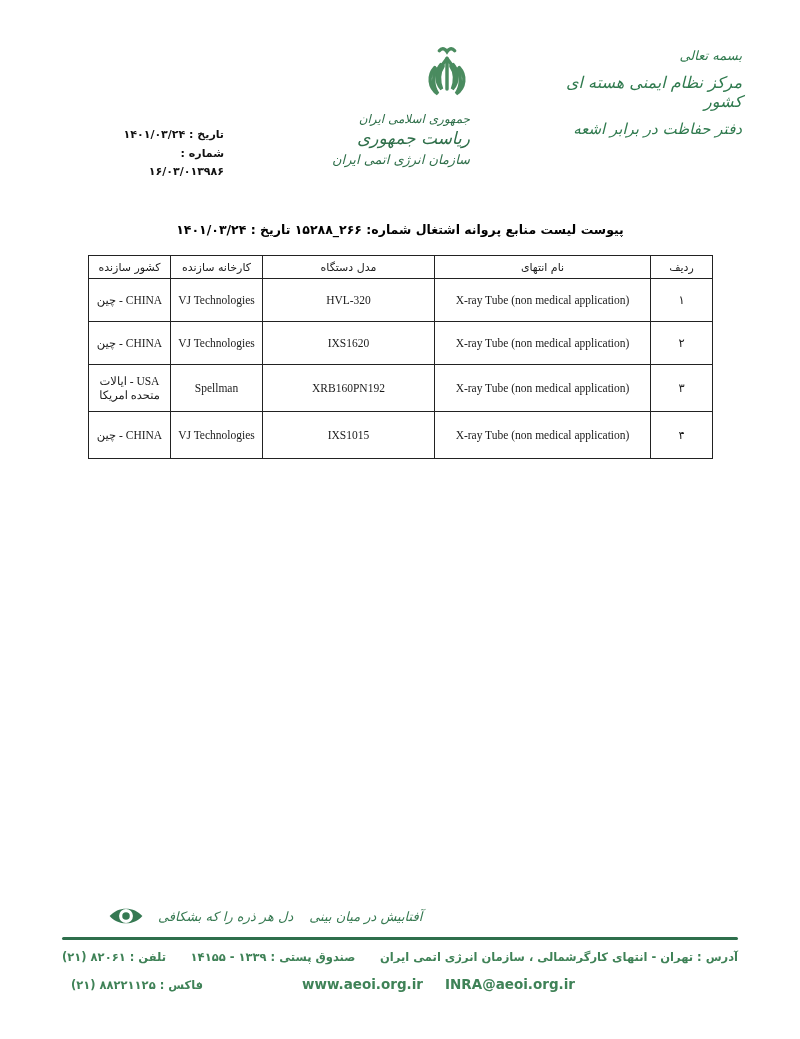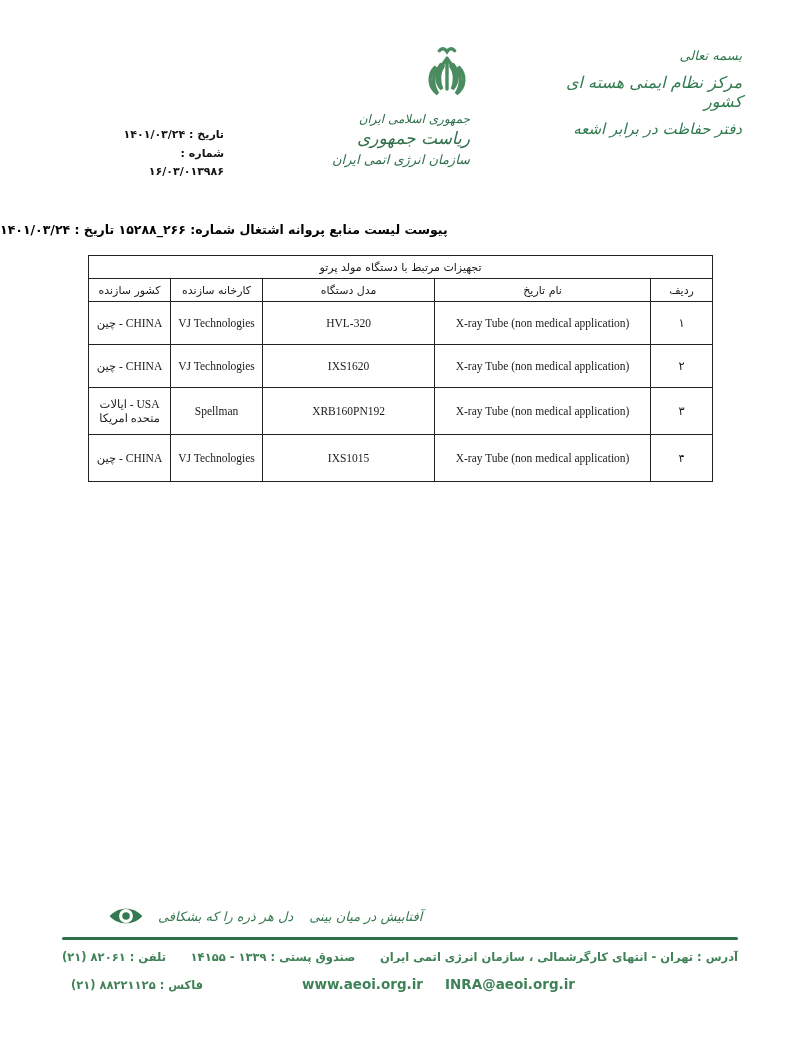--- a/index.html
+++ b/index.html
@@ -15,21 +15,21 @@
   .hdr-center{left:300px;top:44px;width:170px;text-align:right;color:#2f6f4a;}
   .hdr-center .c1{font-size:12px;font-style:italic;margin-top:6px;}
   .hdr-center .c2{font-size:17px;font-style:italic;margin-top:2px;}
   .hdr-center .c3{font-size:13px;font-style:italic;margin-top:4px;}
   .hdr-right{right:58px;top:48px;width:200px;text-align:right;color:#2f7a4e;direction:rtl;}
   .hdr-right .r1{font-size:13px;font-style:italic;}
   .hdr-right .r2{font-size:16px;font-style:italic;margin-top:10px;}
   .hdr-right .r3{font-size:15px;font-style:italic;margin-top:9px;}
 
   
-  .doc-title{left:0;top:222px;width:800px;text-align:left;direction:rtl;
+  .doc-title{left:0;top:222px;width:800px;text-align:center;direction:rtl;
     font-size:12.5px;font-weight:bold;color:#000;}
 
   
   table.src{position:absolute;left:88px;top:255px;width:624px;border-collapse:collapse;
     direction:rtl;table-layout:fixed;}
   table.src td,table.src th{border:1.4px solid #222;padding:2px 4px;vertical-align:middle;
     text-align:center;font-weight:normal;}
   .banner-cell{font-size:11px;height:18px;font-family:"DejaVu Sans",sans-serif;}
   .head-cell{font-size:11px;height:18px;}
   .col-no{width:62px;}
@@ -97,26 +97,23 @@
 
 <table class="src">
   <colgroup>
     <col class="col-no">
       <col class="col-name">
       <col class="col-model">
       <col class="col-factory">
       <col class="col-country">
   </colgroup>
   <tbody>
-      <tr>
-    <td colspan="5" class="banner-cell">تجهیزات مرتبط با دستگاه مولد پرتو</td>
-  </tr>
   <tr>
     <th class="head-cell">ردیف</th>
-    <th class="head-cell">نام تاریخ</th>
+    <th class="head-cell">نام انتهای</th>
     <th class="head-cell">مدل دستگاه</th>
     <th class="head-cell">کارخانه سازنده</th>
     <th class="head-cell">کشور سازنده</th>
   </tr>
   <tr class="data-row">
     <td class="cell-no">۱</td>
     <td class="latin">X-ray Tube (non medical application)</td>
     <td class="latin">HVL-320</td>
     <td class="latin">VJ Technologies</td>
     <td class="cell-country">CHINA - چین</td>

